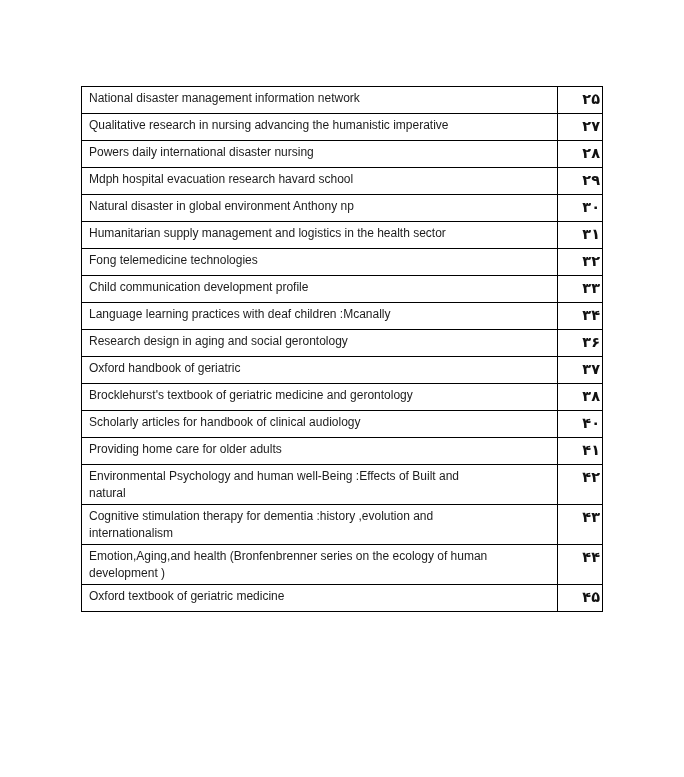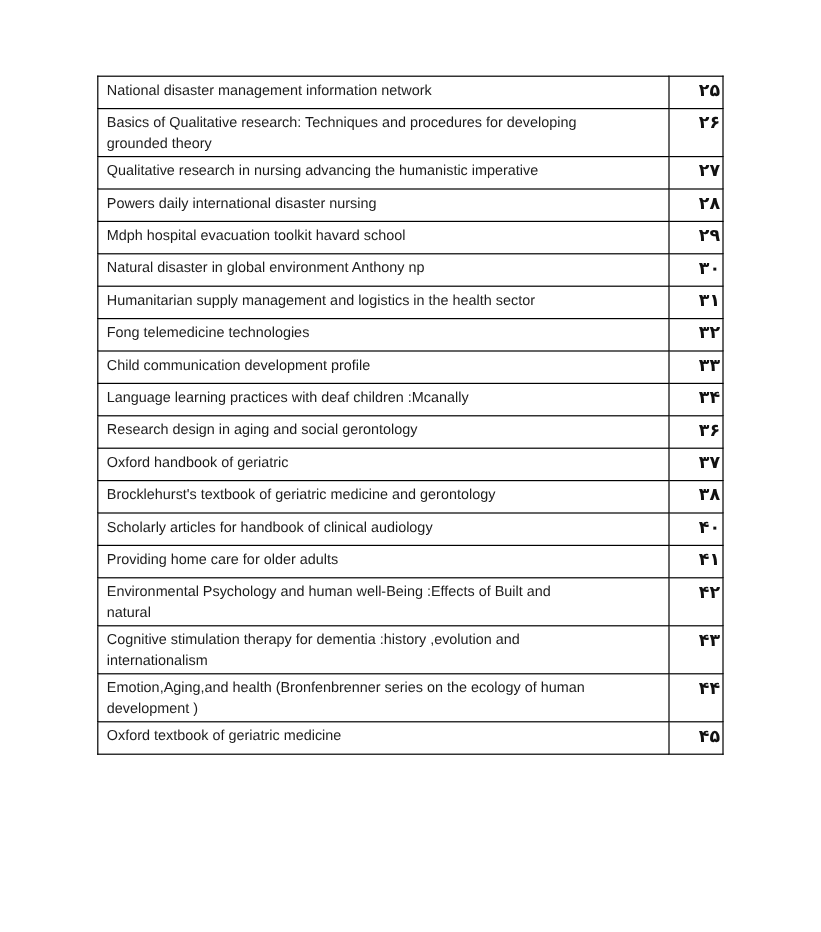--- a/index.html
+++ b/index.html
@@ -17,21 +17,21 @@
   .page {
     position: absolute;
     left: 0; top: 0;
     width: 684px;
     height: 777px;
     background: #ffffff;
   }
   table.doc-table {
     position: absolute;
     left: 81px;
-    top: 63px;
+    top: 86px;
     width: 521px;
     border-collapse: collapse;
     table-layout: fixed;
     direction: ltr;
     padding-left: 32px;
   }
   table.doc-table td {
     border: 1px solid #000000;
     vertical-align: top;
     box-sizing: border-box;
@@ -61,35 +61,30 @@
 </head>
 <body>
 
 <div class="page">
   <table class="doc-table">
     <tbody>
       <tr class="single">
         <td class="title-cell">National disaster management information network</td>
         <td class="num-cell">۲۵</td>
       </tr>
-      <tr class="double">
-        <td class="title-cell">Basics of Qualitative research: Techniques and procedures for developing
-grounded theory</td>
-        <td class="num-cell">۲۶</td>
-      </tr>
       <tr class="single">
         <td class="title-cell">Qualitative research in nursing advancing the humanistic imperative</td>
         <td class="num-cell">۲۷</td>
       </tr>
       <tr class="single">
         <td class="title-cell">Powers daily international disaster nursing</td>
         <td class="num-cell">۲۸</td>
       </tr>
       <tr class="single">
-        <td class="title-cell">Mdph hospital evacuation toolkit havard school</td>
+        <td class="title-cell">Mdph hospital evacuation research havard school</td>
         <td class="num-cell">۲۹</td>
       </tr>
       <tr class="single">
         <td class="title-cell">Natural disaster in global environment Anthony np</td>
         <td class="num-cell">۳۰</td>
       </tr>
       <tr class="single">
         <td class="title-cell">Humanitarian supply management and logistics in the health sector</td>
         <td class="num-cell">۳۱</td>
       </tr>

